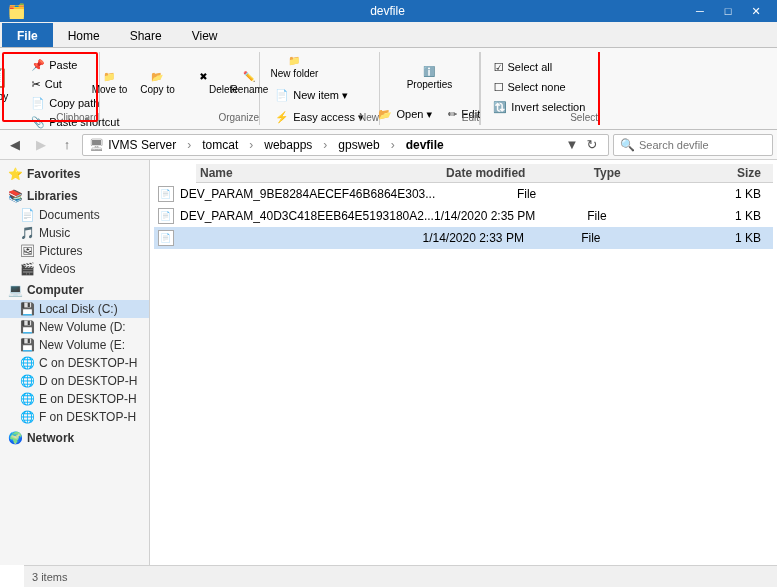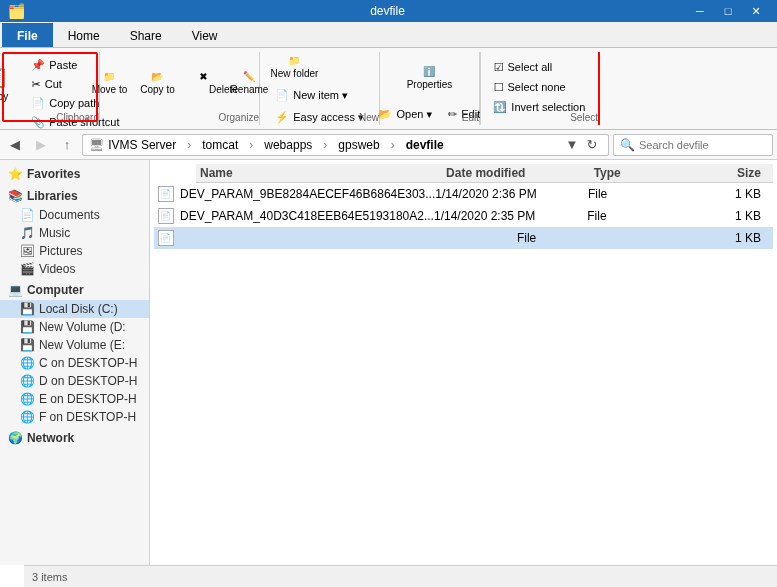--- a/index.html
+++ b/index.html
@@ -505,39 +505,39 @@
       <div class="col-date">Date modified</div>
       <div class="col-type">Type</div>
       <div class="col-size">Size</div>
     </div>
 
     <div class="file-row">
       <div class="col-name">
         <div class="file-icon">📄</div>
         <span>DEV_PARAM_9BE8284AECEF46B6864E303...</span>
       </div>
-      <div class="col-date">1/14/2020 2:36 PM</div>
       <div class="col-type">File</div>
       <div class="col-size">1 KB</div>
     </div>
 
     <div class="file-row">
       <div class="col-name">
         <div class="file-icon">📄</div>
         <span>DEV_PARAM_40D3C418EEB64E5193180A2...</span>
       </div>
       <div class="col-date">1/14/2020 2:35 PM</div>
       <div class="col-type">File</div>
       <div class="col-size">1 KB</div>
     </div>
 
     <div class="file-row selected">
       <div class="col-name">
         <div class="file-icon">📄</div>
       </div>
+      <div class="col-date">1/14/2020 2:33 PM</div>
       <div class="col-type">File</div>
       <div class="col-size">1 KB</div>
     </div>
   </div>
 </div>
 
 <div class="statusbar">
   <span>3 items</span>
 </div>
 

